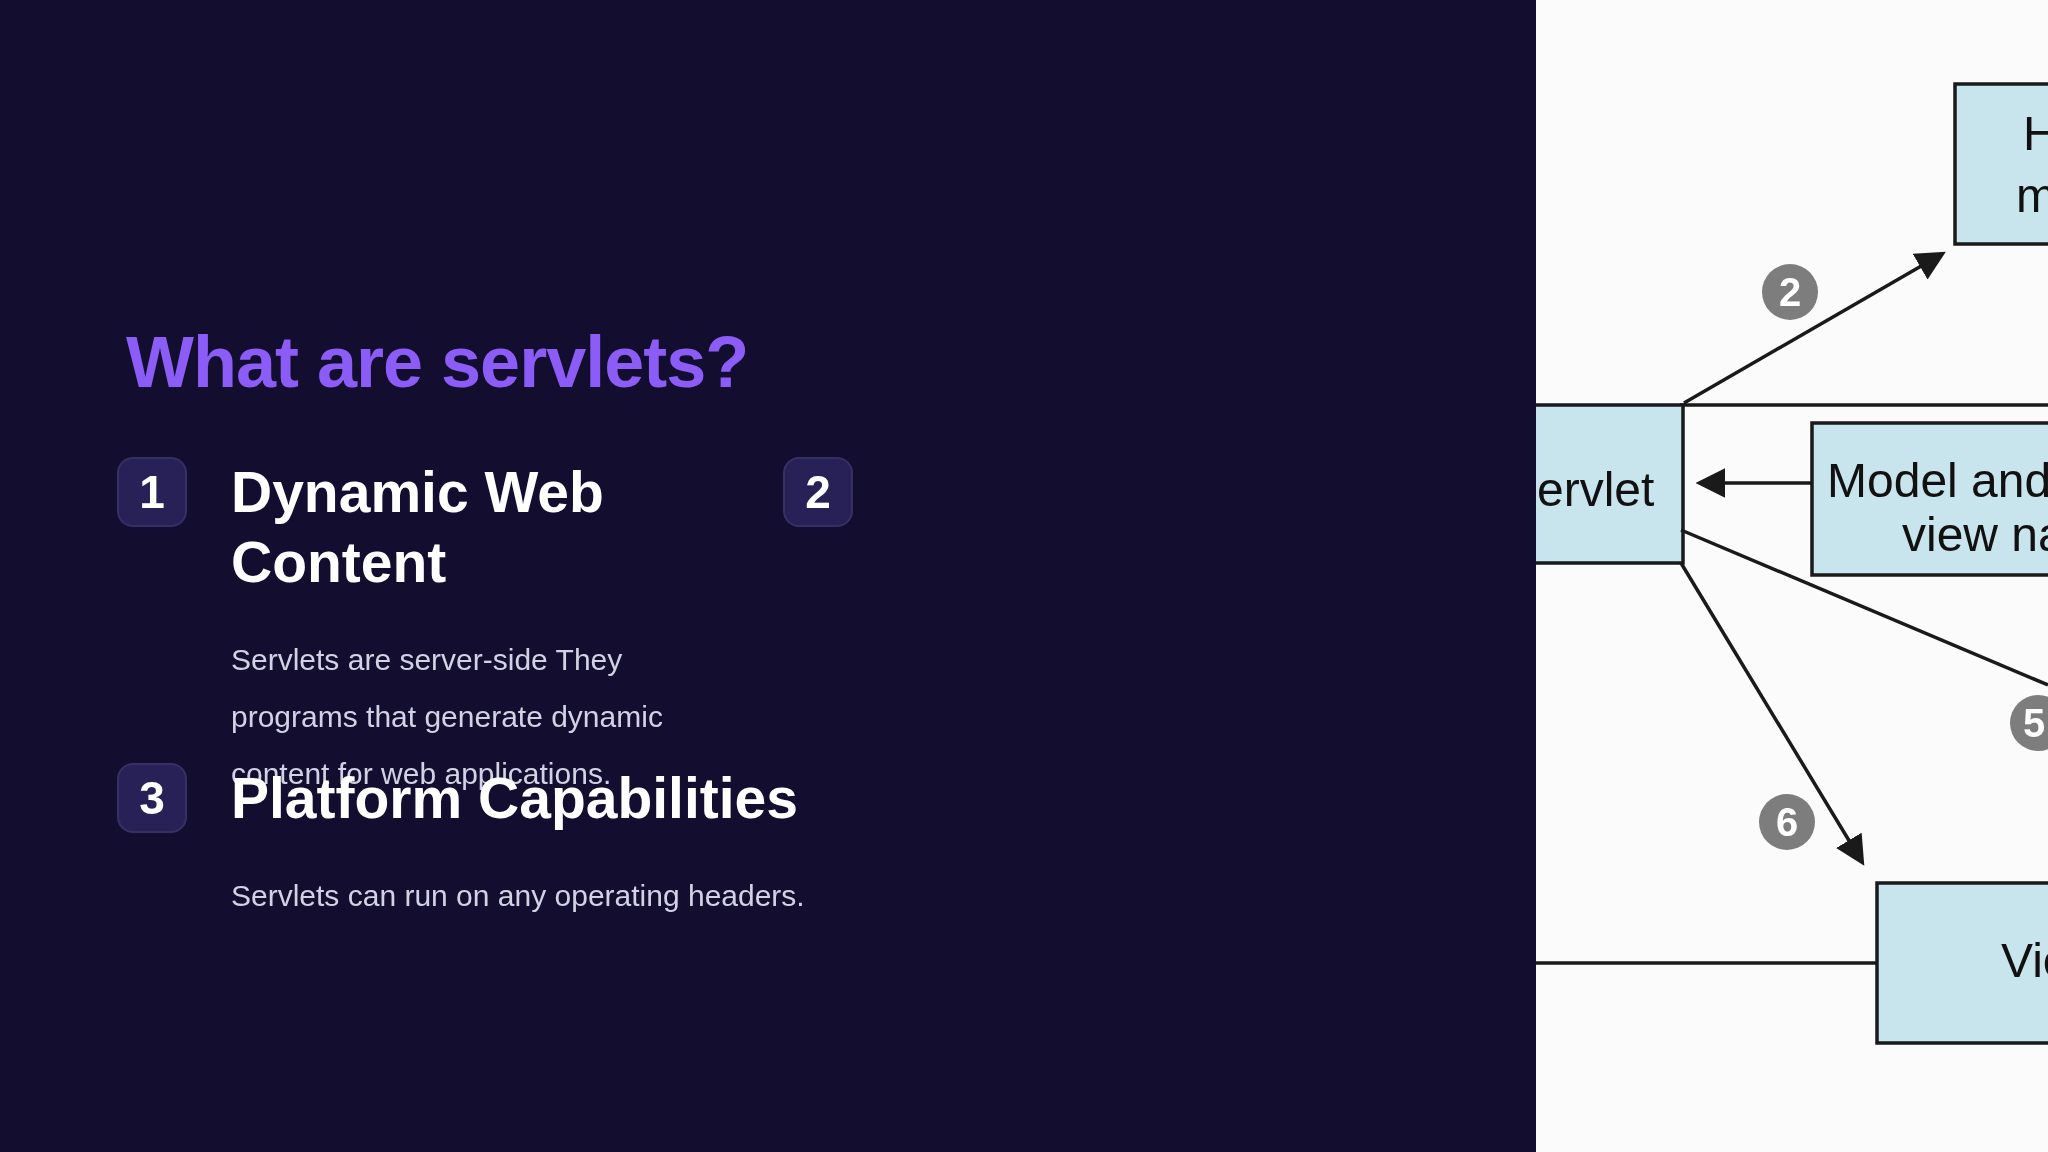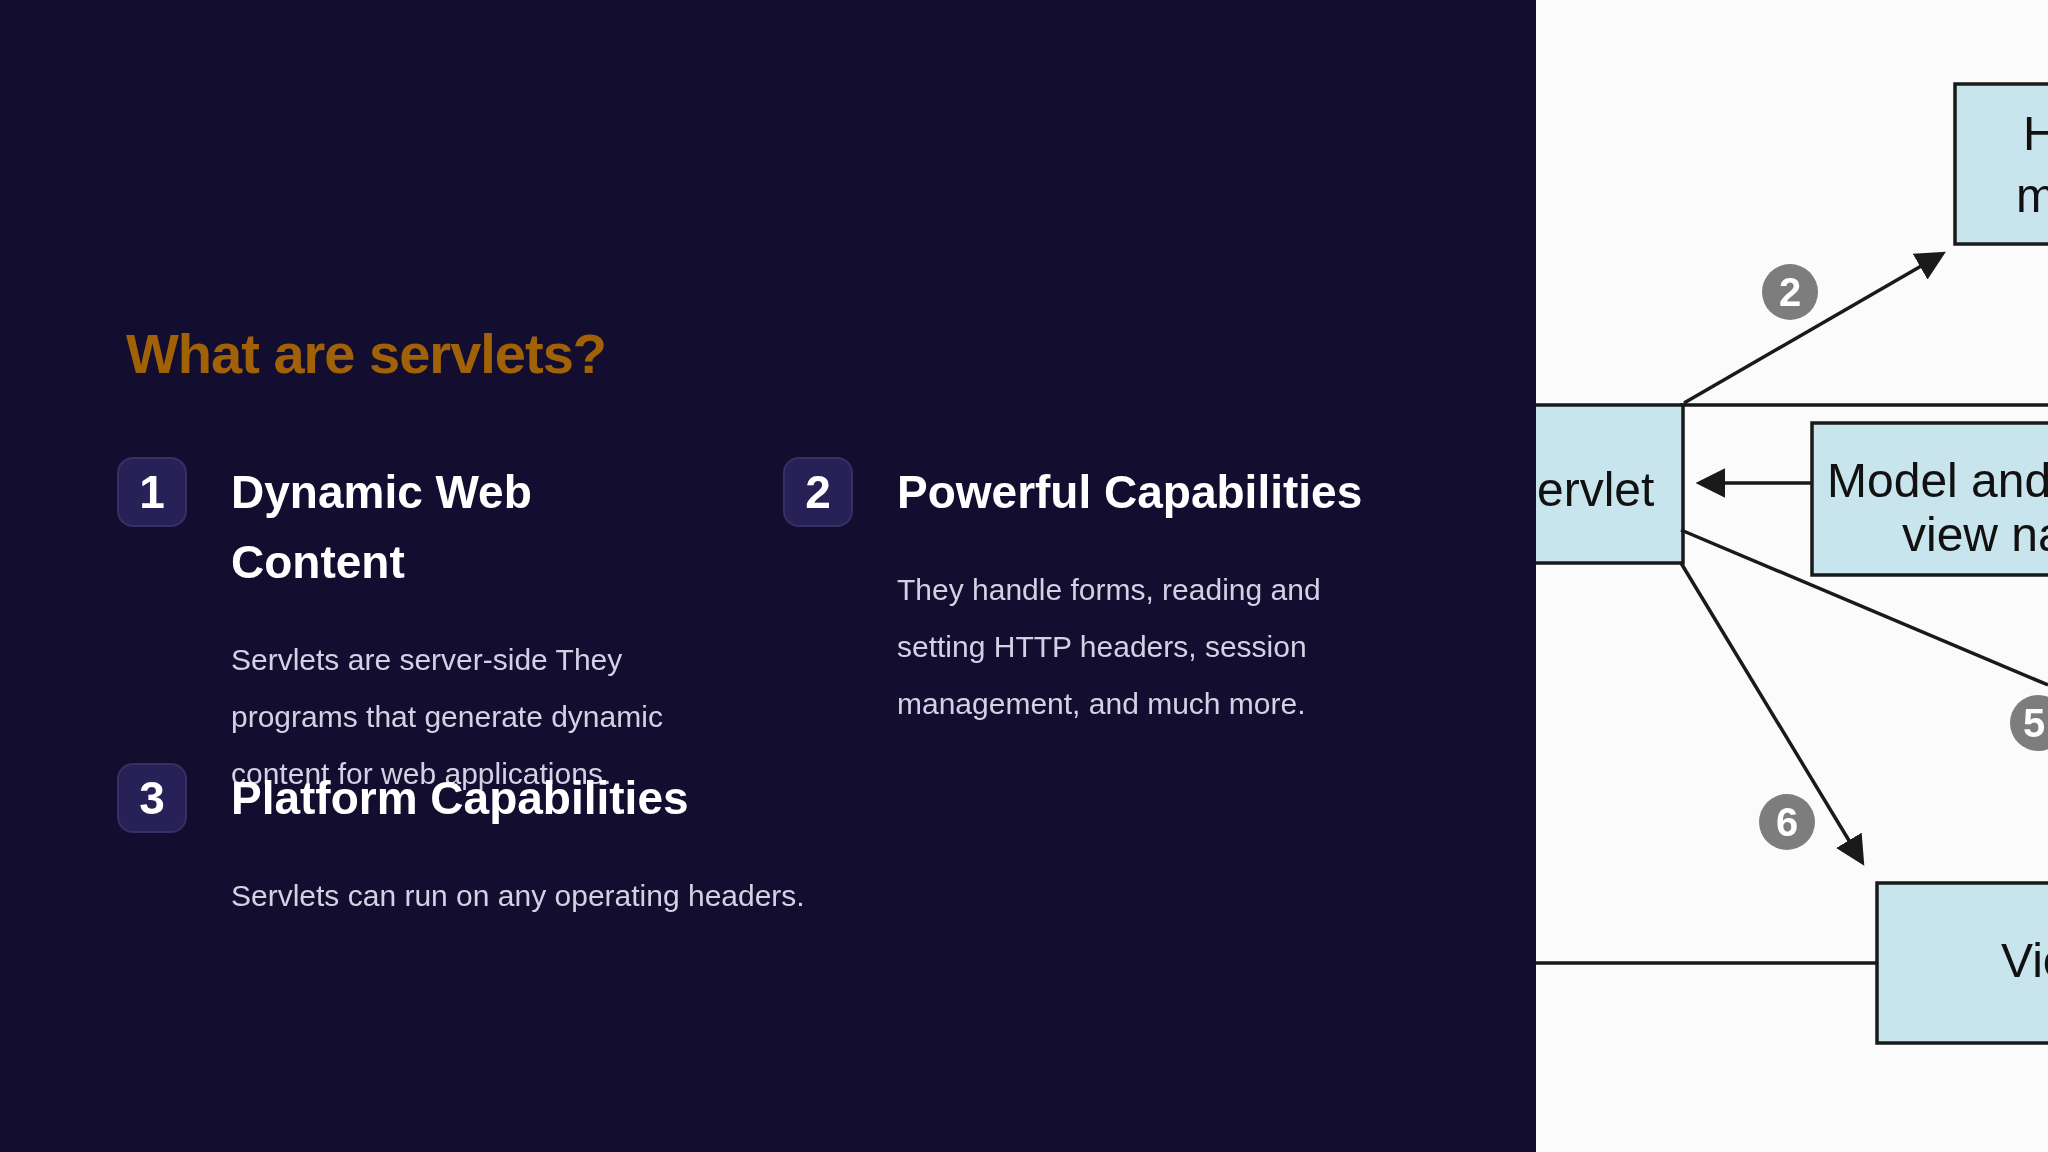--- a/index.html
+++ b/index.html
@@ -2,33 +2,33 @@
 <html><head>
 <meta charset="utf-8">
 <style>
   html,body{margin:0;padding:0;background:#130e30;}
   .stage{position:relative;width:2048px;height:1152px;overflow:hidden;
          font-family:"Liberation Sans",sans-serif;}
   .left-panel{position:absolute;left:0;top:0;width:1536px;height:1152px;background:#130e30;}
   .right-panel{position:absolute;left:1536px;top:0;width:512px;height:1152px;background:#fbfbfb;}
 
   .slide-title{position:absolute;left:126px;top:326px;margin:0;
-    font-size:56px;font-weight:700;color:#a16207;line-height:1;letter-spacing:-1px;}
+    font-size:72px;font-weight:700;color:#8b5cf6;line-height:1;letter-spacing:-1px;}
 
   .item{position:absolute;display:flex;align-items:flex-start;}
   .item-1{left:117px;top:457px;width:600px;}
   .item-2{left:783px;top:457px;width:600px;}
   .item-3{left:117px;top:763px;width:720px;}
 
   .num-badge{flex:0 0 auto;width:70px;height:70px;border-radius:16px;
     background:#282157;border:2px solid rgba(255,255,255,0.07);box-sizing:border-box;
     display:flex;align-items:center;justify-content:center;
     color:#ffffff;font-size:46px;font-weight:700;}
   .item-content{margin-left:44px;}
-  .item-heading{margin:0;color:#ffffff;font-size:46px;font-weight:700;line-height:70px;}
+  .item-heading{margin:0;color:#ffffff;font-size:57px;font-weight:700;line-height:70px;}
   .item-body{margin:34px 0 0 0;color:#d2d2e4;font-size:30px;line-height:57px;max-width:470px;}
   .item-3 .item-body{max-width:640px;}
 
   .diagram-svg{display:block;width:512px;height:1152px;}
   .dbox{fill:#c8e4ec;stroke:#1a1a1a;stroke-width:3.5px;}
   .dline{stroke:#1a1a1a;stroke-width:3.5px;fill:none;}
   .dtext{font-family:"Liberation Sans",sans-serif;font-size:48px;fill:#111111;}
   .dbadge{fill:#7d7d7d;}
   .dbadge-num{font-family:"Liberation Sans",sans-serif;font-size:40px;font-weight:700;
     fill:#ffffff;text-anchor:middle;}
@@ -44,24 +44,20 @@
     <div class="item item-1">
       <div class="num-badge">1</div>
       <div class="item-content">
         <h2 class="item-heading">Dynamic Web Content</h2>
         <p class="item-body">Servlets are server-side They programs that generate dynamic content for web applications.</p>
       </div>
     </div>
 
     <div class="item item-2">
       <div class="num-badge">2</div>
-      <div class="item-content">
-        <h2 class="item-heading">Powerful Capabilities</h2>
-        <p class="item-body">They handle forms, reading and setting HTTP headers, session management, and much more.</p>
-      </div>
     </div>
 
     <div class="item item-3">
       <div class="num-badge">3</div>
       <div class="item-content">
         <h2 class="item-heading">Platform Capabilities</h2>
         <p class="item-body">Servlets can run on any operating headers.</p>
       </div>
     </div>
   </div>

